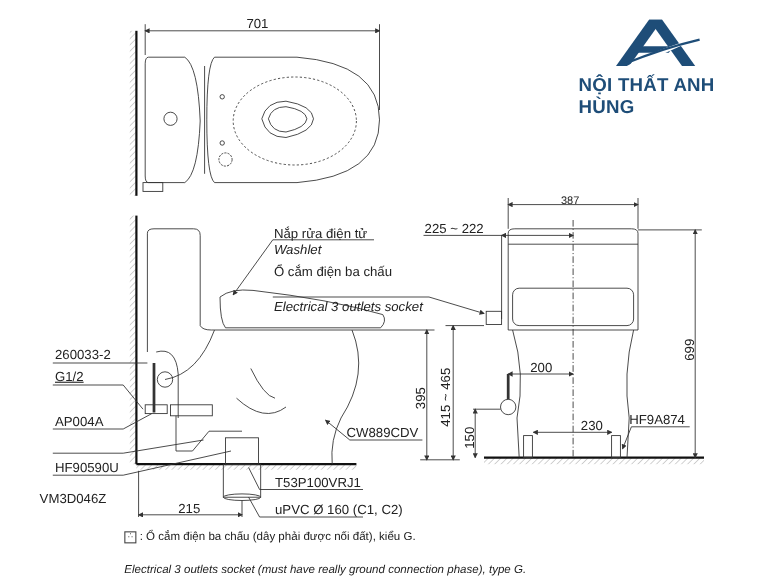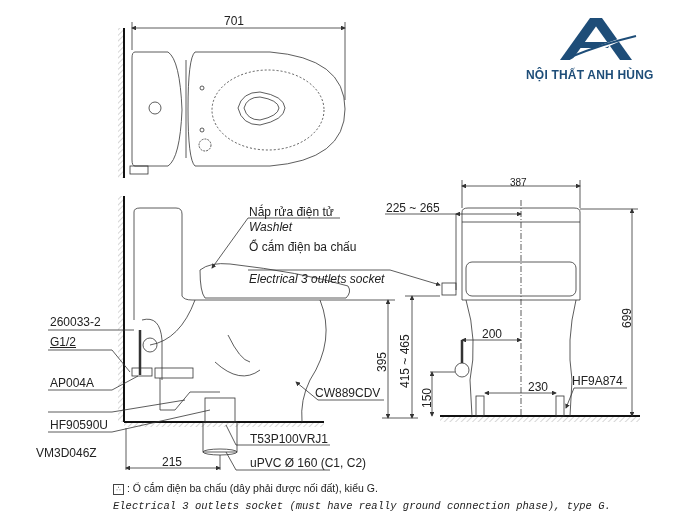--- a/index.html
+++ b/index.html
@@ -1,21 +1,21 @@
 <!DOCTYPE html>
 <html><head>
 <meta charset="utf-8">
 <style>
   html, body { margin: 0; padding: 0; background: #ffffff; }
   body { width: 700px; height: 530px; position: relative; overflow: hidden; font-family: "Liberation Sans", sans-serif; color: #222; }
   svg { position: absolute; left: 0; top: 0; }
   .lbl { position: absolute; font-size: 12px; color: #222; white-space: nowrap; line-height: 14px; }
   .it { font-style: italic; }
   .vert { transform: rotate(-90deg); transform-origin: left top; }
-  .logo-text { position: absolute; left: 526px; top: 68px; font-size: 12px; font-weight: bold; color: #1e4d78; letter-spacing: 0.2px; }
+  .logo-text { position: absolute; left: 526px; top: 68px; font-size: 17px; font-weight: bold; color: #1e4d78; letter-spacing: 0.2px; }
   .note { position: absolute; left: 113px; font-size: 10.5px; color: #222; }
   .socket-icon { display: inline-block; width: 9px; height: 9px; border: 1px solid #444; font-size: 7px; line-height: 8px; text-align: center; vertical-align: middle; margin-right: 3px; }
 </style>
 </head>
 <body>
 
 <svg width="700" height="530" viewBox="0 0 700 530" xmlns="http://www.w3.org/2000/svg">
   <defs>
     <pattern id="hatch" width="4" height="4" patternUnits="userSpaceOnUse" patternTransform="rotate(45)">
       <line x1="0" y1="0" x2="0" y2="4" stroke="#999" stroke-width="0.8"></line>
@@ -147,23 +147,23 @@
 <div class="lbl" style="left:50px;top:418px;">HF90590U</div>
 <div class="lbl" style="left:315px;top:386px;">CW889CDV</div>
 <div class="lbl" style="left:250px;top:432px;">T53P100VRJ1</div>
 <div class="lbl" style="left:250px;top:456px;">uPVC Ø 160 (C1, C2)</div>
 
 <div class="lbl" style="left:162px;top:455px;">215</div>
 <div class="lbl vert" style="left:375px;top:372px;">395</div>
 <div class="lbl vert" style="left:398px;top:388px;">415 ~ 465</div>
 
 <div class="lbl" style="left:510px;top:176px;font-size:10px;">387</div>
-<div class="lbl" style="left:386px;top:201px;">225 ~ 265</div>
+<div class="lbl" style="left:386px;top:201px;">225 ~ 222</div>
 <div class="lbl" style="left:482px;top:327px;">200</div>
 <div class="lbl" style="left:528px;top:380px;">230</div>
 <div class="lbl vert" style="left:620px;top:328px;">699</div>
 <div class="lbl vert" style="left:420px;top:408px;">150</div>
 <div class="lbl" style="left:572px;top:374px;">HF9A874</div>
 
 <div class="note" style="top:482px;">
   <span class="socket-icon">∴</span><span>: Ổ cắm điện ba chấu (dây phải được nối đất), kiểu G.</span>
 </div>
-<div class="note it" style="top:500px;font-family:Liberation Mono, monospace;">Electrical 3 outlets socket (must have really ground connection phase), type G.</div>
+<div class="note it" style="top:512px;">Electrical 3 outlets socket (must have really ground connection phase), type G.</div>
 
 </body></html>

